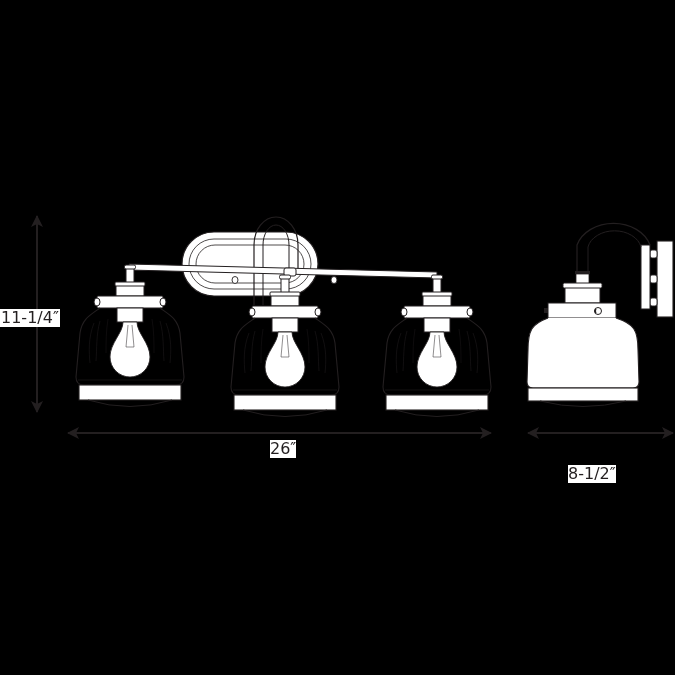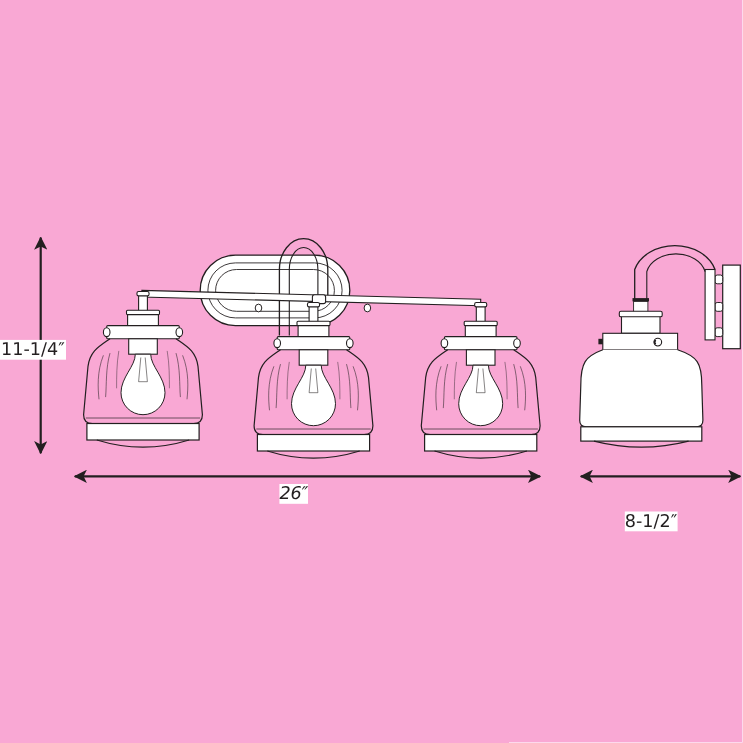--- a/index.html
+++ b/index.html
@@ -1,28 +1,28 @@
 <!DOCTYPE html>
 <html><head>
 <meta charset="utf-8">
 <style>
   html, body { margin: 0; padding: 0; background: #ffffff; }
-  #canvas { position: relative; width: 675px; height: 675px; background: #f9a8d4; overflow: hidden; }
+  #canvas { position: relative; width: 675px; height: 675px; background: #000000; overflow: hidden; }
   svg { position: absolute; left: 0; top: 0; }
   .dim-label {
     position: absolute;
     font-family: "DejaVu Sans", "Liberation Sans", sans-serif;
     font-size: 16px;
     color: #231f20;
     background: #ffffff;
     line-height: 18px;
     white-space: nowrap;
   }
   #label-height { left: 0px; top: 309px; padding: 0 1px; }
-  #label-width  { left: 254px; top: 440px; font-style: italic; }
+  #label-width  { left: 270px; top: 440px; }
   #label-depth  { left: 568px; top: 465px; }
 </style>
 </head>
 <body>
 
 <div id="canvas">
   <svg width="675" height="675" viewBox="0 0 675 675" xmlns="http://www.w3.org/2000/svg">
     <defs>
       <marker id="arrowhead" viewBox="0 0 12 12" refX="11" refY="6" markerWidth="12" markerHeight="12" orient="auto-start-reverse" markerUnits="userSpaceOnUse">
         <path d="M0,0 L12,6 L0,12 L3,6 z" fill="#231f20"></path>

